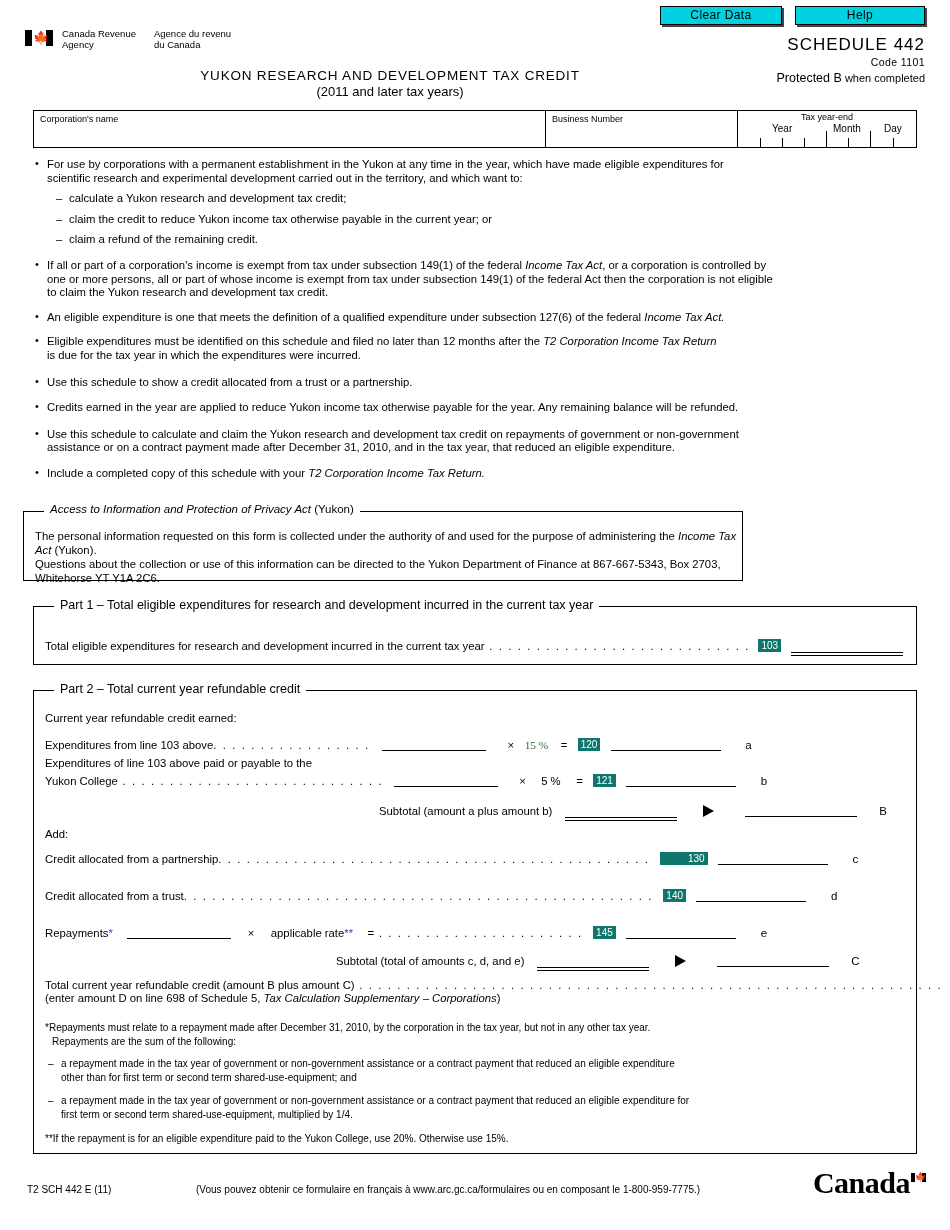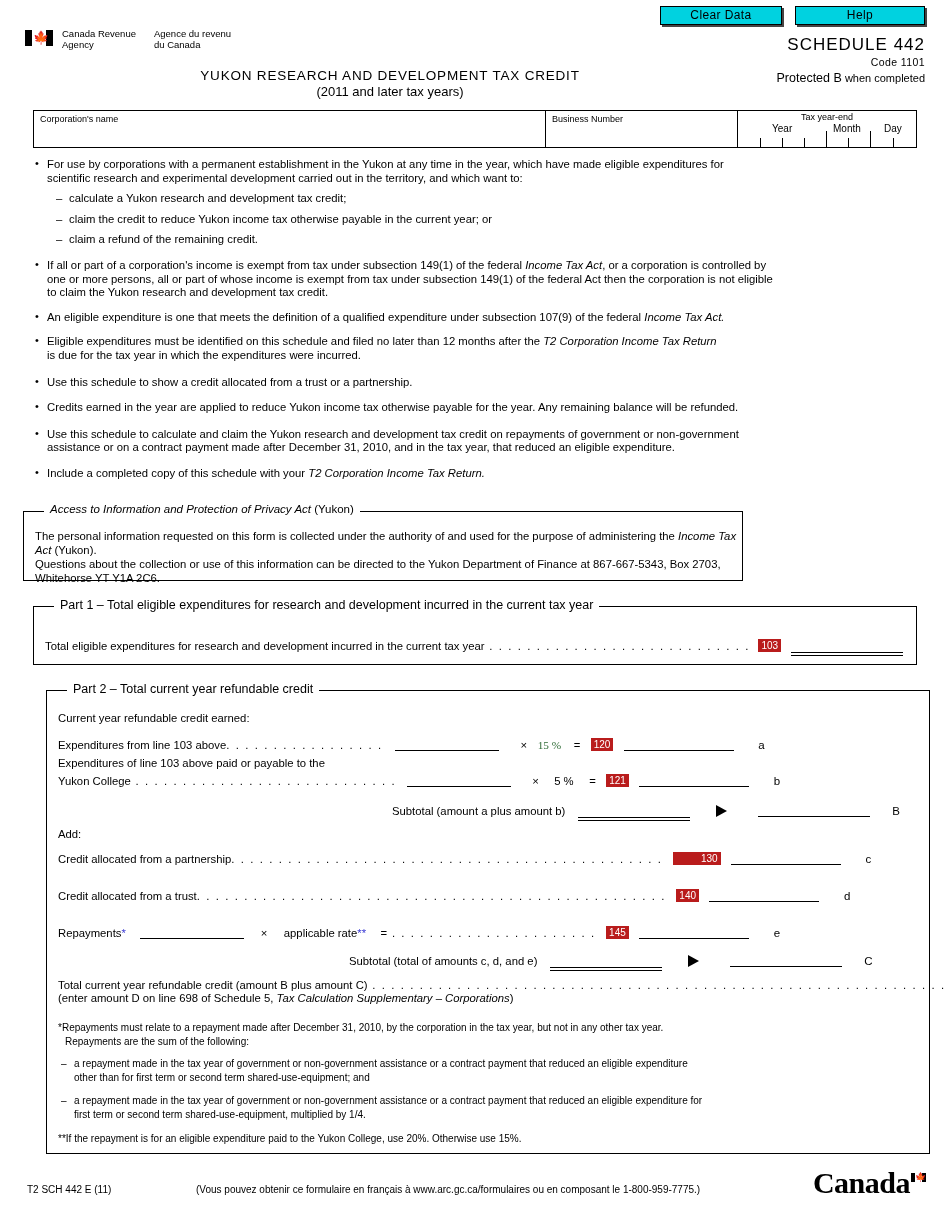--- a/index.html
+++ b/index.html
@@ -80,21 +80,21 @@
   .bi:before { content:"\2022"; position:absolute; left:2px; top:-1px; font-size:11px; }
   .sub { position:relative; padding-left:13px; margin:7px 0 0 9px; }
   .sub:before { content:"\2013"; position:absolute; left:0; top:0; }
   em { font-style:italic; }
 
   
   .fbox { position:absolute; border:1.4px solid #000; }
   .flegend { position:absolute; top:-9px; left:20px; background:#fff; padding:0 6px; white-space:nowrap; }
 
   
-  .numbox { display:inline-block; background:#b91c1c; color:#fff; font-size:10px;
+  .numbox { display:inline-block; background:#0f766e; color:#fff; font-size:10px;
             padding:1px 3px 1px 3px; line-height:11px; min-width:21px; text-align:center;
             font-family:"Liberation Sans", sans-serif; vertical-align:middle; }
   .uline { display:inline-block; border-bottom:1.3px solid #000; height:12px; vertical-align:middle; }
   .dline { display:inline-block; height:14px; vertical-align:middle;
            border-bottom:1.3px solid #000; position:relative; }
   .dline:after { content:""; position:absolute; left:0; right:0; bottom:-4px; border-bottom:1.3px solid #000; }
   .dots { letter-spacing:1.6px; }
   .tri { display:inline-block; width:0; height:0; border-left:11px solid #000;
          border-top:6px solid transparent; border-bottom:6px solid transparent; vertical-align:middle; }
   .lbl { font-size:11.3px; }
@@ -186,21 +186,21 @@
       <div class="sub">calculate a Yukon research and development tax credit;</div>
       <div class="sub">claim the credit to reduce Yukon income tax otherwise payable in the current year; or</div>
       <div class="sub">claim a refund of the remaining credit.</div>
     </div>
     <div class="bi" style="margin-top:12px;">
       <span>If all or part of a corporation's income is exempt from tax under subsection 149(1) of the federal </span><em>Income Tax Act</em><span>, or a corporation is controlled by</span><br>
       <span>one or more persons, all or part of whose income is exempt from tax under subsection 149(1) of the federal Act then the corporation is not eligible</span><br>
       <span>to claim the Yukon research and development tax credit.</span>
     </div>
     <div class="bi" style="margin-top:11px;">
-      <span>An eligible expenditure is one that meets the definition of a qualified expenditure under subsection 107(9) of the federal </span><em>Income Tax Act.</em>
+      <span>An eligible expenditure is one that meets the definition of a qualified expenditure under subsection 127(6) of the federal </span><em>Income Tax Act.</em>
     </div>
     <div class="bi" style="margin-top:11px;">
       <span>Eligible expenditures must be identified on this schedule and filed no later than 12 months after the </span><em>T2 Corporation Income Tax Return</em><br>
       <span>is due for the tax year in which the expenditures were incurred.</span>
     </div>
     <div class="bi" style="margin-top:13px;">Use this schedule to show a credit allocated from a trust or a partnership.</div>
     <div class="bi" style="margin-top:12px;">Credits earned in the year are applied to reduce Yukon income tax otherwise payable for the year. Any remaining balance will be refunded.</div>
     <div class="bi" style="margin-top:13px;">
       <span>Use this schedule to calculate and claim the Yukon research and development tax credit on repayments of government or non-government</span><br>
       <span>assistance or on a contract payment made after December 31, 2010, and in the tax year, that reduced an eligible expenditure.</span>
@@ -224,21 +224,21 @@
   <div class="fbox" style="left:33px; top:606px; width:884px; height:59px;">
     <span class="flegend" style="font-size:12.5px;">Part 1 – Total eligible expenditures for research and development incurred in the current tax year</span>
     <div style="position:absolute; left:11px; top:29px; width:862px; white-space:nowrap;">
       <span class="lbl">Total eligible expenditures for research and development incurred in the current tax year</span><span class="lbl dots"> . . . . . . . . . . . . . . . . . . . . . . . . . . . .</span>
       <span class="numbox" style="margin-left:4px;">103</span>
       <span class="dline" style="width:112px; margin-left:5px;"></span>
       
     </div>
   </div>
 
-  <div class="fbox" style="left:46px; top:690px; width:884px; height:464px;">
+  <div class="fbox" style="left:33px; top:690px; width:884px; height:464px;">
     <span class="flegend" style="font-size:12.5px;">Part 2 – Total current year refundable credit</span>
 
     <div style="position:absolute; left:11px; top:21px; font-size:11.3px;">Current year refundable credit earned:</div>
 
     <div style="position:absolute; left:11px; top:44px; width:862px; white-space:nowrap;">
       <span class="lbl">Expenditures from line 103 above</span><span class="lbl dots">. . . . . . . . . . . . . . . . .</span>
       <span class="uline" style="width:104px; margin-left:8px;"></span>
       <span class="lbl" style="margin-left:17px;">×</span>
       <span class="lbl pct-green" style="margin-left:6px;font-family:Liberation Serif, serif;">15 %</span>
       <span class="lbl" style="margin-left:8px;">=</span>

